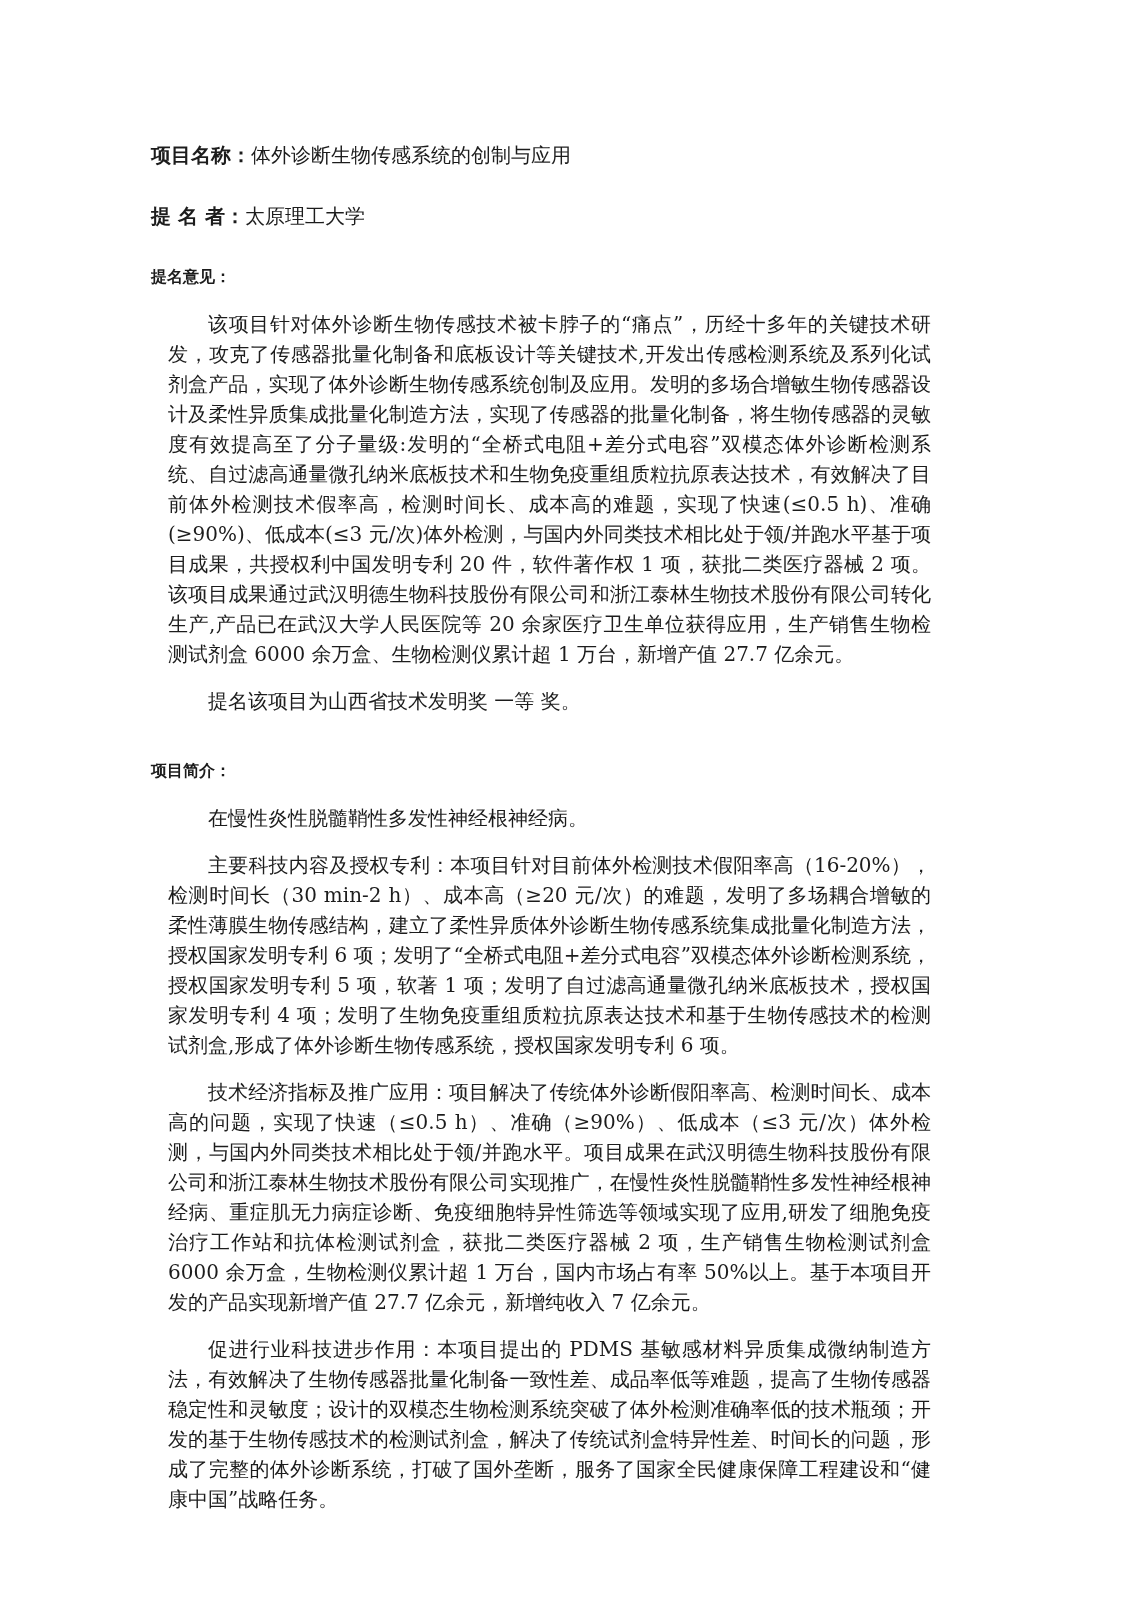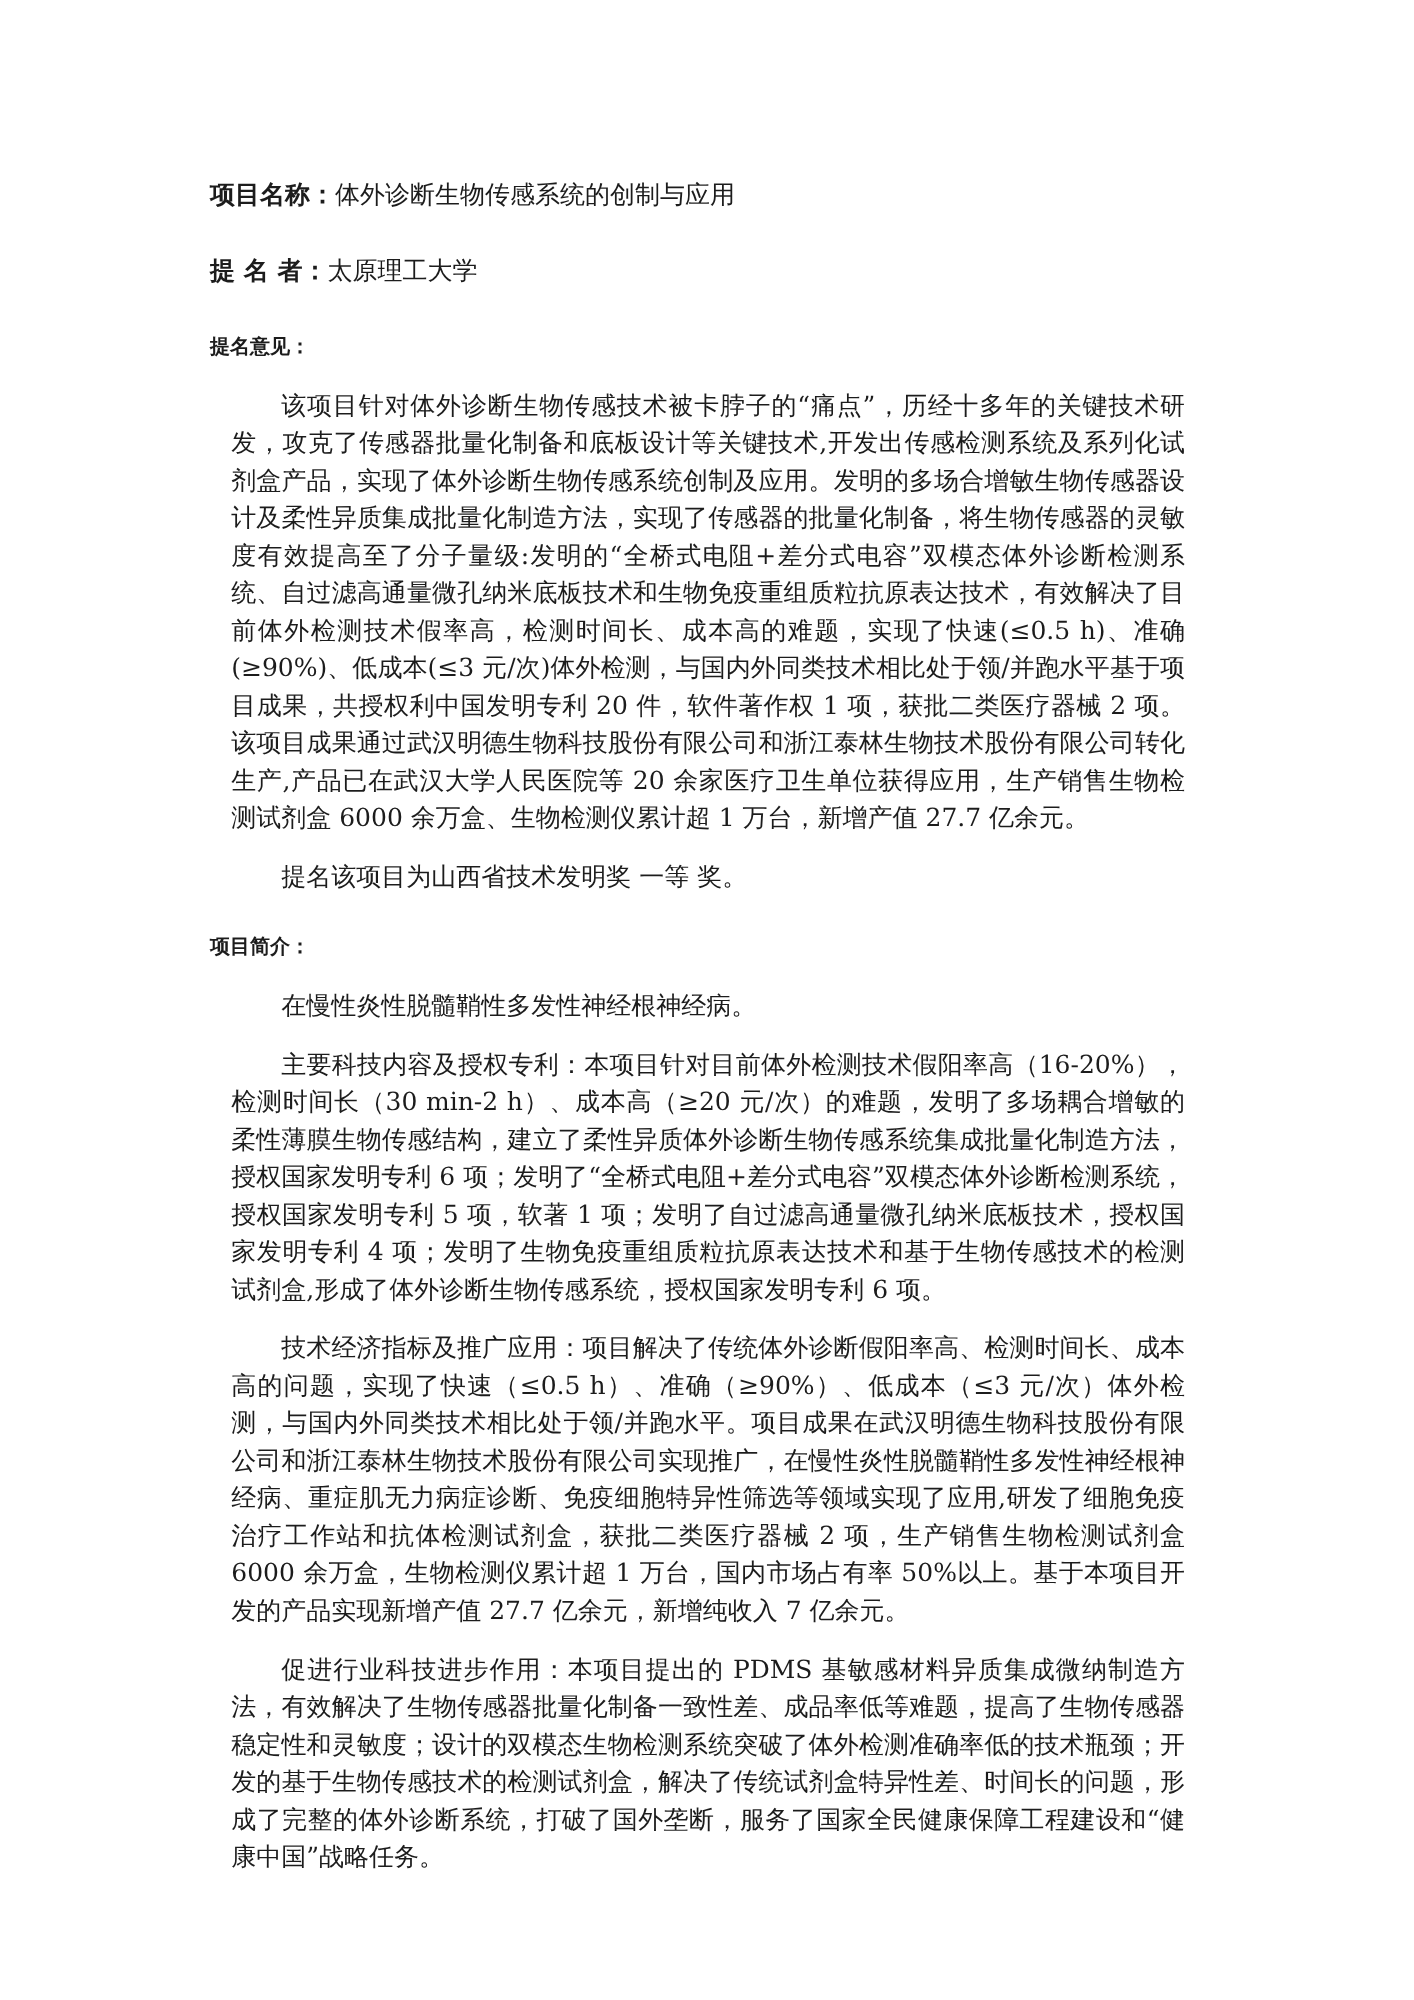--- a/index.html
+++ b/index.html
@@ -11,21 +11,21 @@
     position: relative;
     width: 1131px;
     height: 1600px;
     background: #ffffff;
     overflow: hidden;
     font-family: "DejaVu Serif", "Liberation Serif", serif;
     color: #1c1c1c;
   }
   .content {
     position: absolute;
-    left: 168px;
+    left: 151px;
     top: 140px;
     width: 797px;
     font-size: 20px;
     line-height: 30px;
     text-align: justify;
     text-justify: inter-ideograph;
   }
   .field-line {
     margin: 0 0 31px 0;
     text-align: left;
@@ -40,21 +40,21 @@
     margin: 0;
     text-align: left;
   }
   .para {
     margin: 17px;
   }
   .indent {
     text-indent: 2em;
   }
   .gap-top {
-    margin-top: 26px;
+    margin-top: 40px;
   }
 </style>
 </head>
 <body>
 
 <div class="page">
   <div class="content">
 
     <p class="field-line"><span class="b">项目名称：</span><span>体外诊断生物传感系统的创制与应用</span></p>
 

